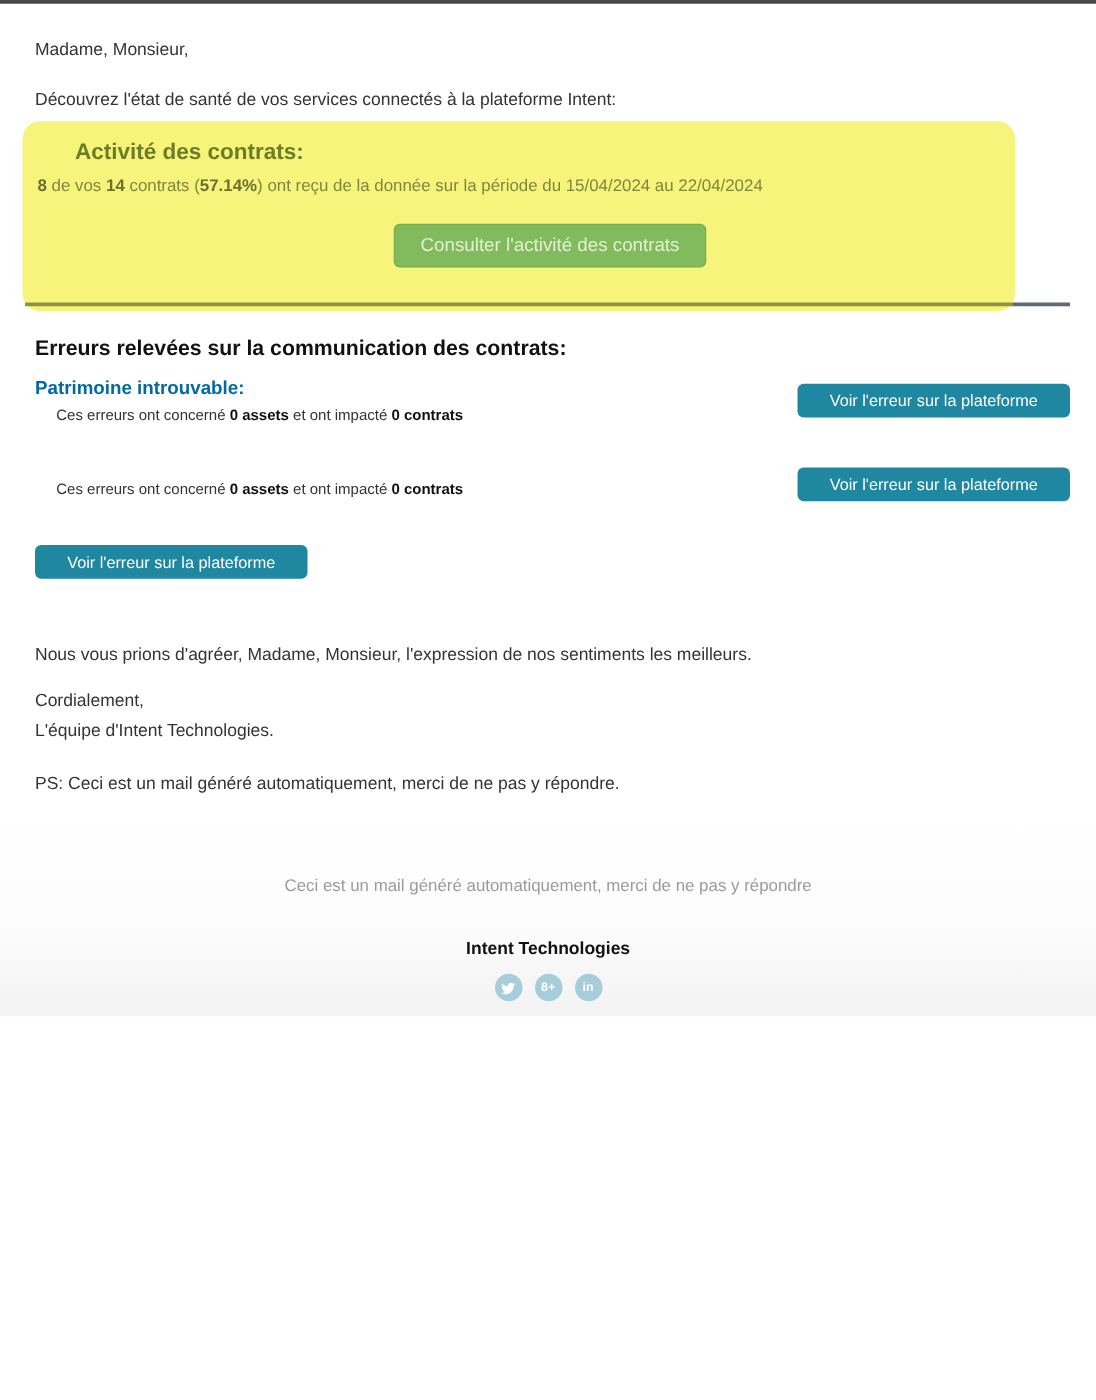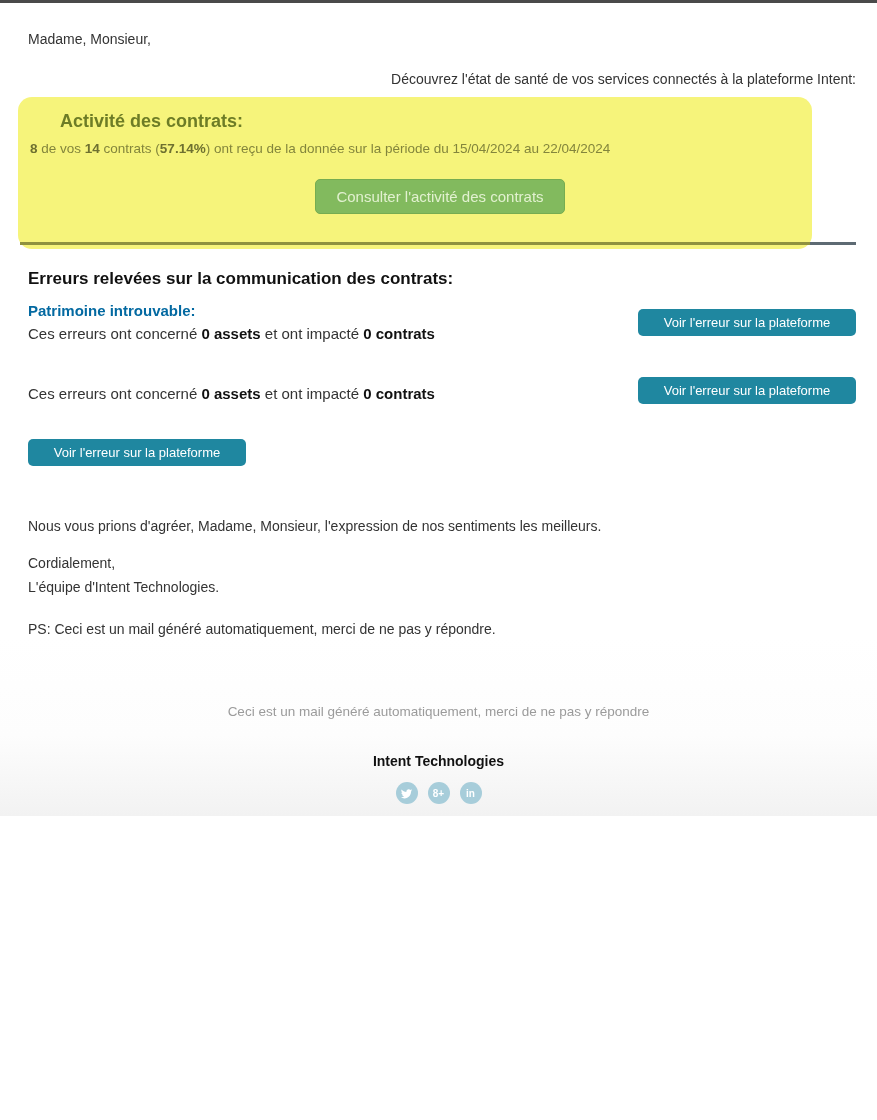--- a/index.html
+++ b/index.html
@@ -17,37 +17,37 @@
   .logo-text { color:#ffffff; line-height:1; }
   .logo-text .l1 { font-size:16px; font-weight:bold; letter-spacing:0.8px; display:block; margin:2px 0 4px 2px; }
   .logo-text .l2 { font-size:25px; font-weight:500; letter-spacing:1.2px; display:block; }
 
   
   .report-title { margin:22px 14px 0; text-align:center; color:#8ec9da; font-size:19px; font-weight:bold; }
 
   
   .content { padding:0 21px 0 28px; font-size:14px; color:#333333; }
   .greeting { margin-top:28px; }
-  .intro { margin-top:24px;text-align:right; }
+  .intro { margin-top:24px; }
 
   .highlight { margin:10px 44px 0 -10px; background:#f6f47b; border-radius:14px; padding:14px 10px 35px 12px; }
   .activity-heading { color:#6d7c26; font-size:18px; font-weight:bold;margin-left:30px; }
   .activity-stats { margin-top:9px; font-size:13.5px; color:#83853c; }
   .activity-stats b { color:#6e7030; }
   .btn-row { display:flex; justify-content:center; position:relative; left:24px; margin-top:23px; }
   .green-btn { background:#82ba5e; border:1px solid #76ac51; color:#e2f1d0; font-size:15px; padding:8px 20px; border-radius:5px; font-family:"Liberation Sans", sans-serif; cursor:pointer; }
 
   .divider { height:3px; margin:-7px 0 0 -8px; width:836px;
     background:linear-gradient(to right,#8f923e 0,#8f923e 94.5%,#5d6a73 94.5%,#5d6a73 100%); }
 
   .errors-heading { margin-top:24px; font-size:17px; color:#111111; font-weight:bold; }
   .error-row { display:flex; justify-content:space-between; align-items:center; margin-top:13px; }
   .error-row + .error-row { margin-top:35px; }
   .error-title { font-weight:bold; font-size:15px; color:#0369a1; }
-  .error-text { margin-top:6px; font-size:15px; color:#333333; }
+  .error-text { margin-top:6px; font-size:12px; color:#333333;margin-left:17px; }
   .error-text b { color:#111111; }
   .teal-btn { background:#1f87a0; color:#ffffff; border:none; border-radius:5px; font-size:13px; width:218px; height:27px; font-family:"Liberation Sans", sans-serif; cursor:pointer; }
 
   .valediction { margin-top:52px; }
   .regards { margin-top:21px; }
   .team { margin-top:8px; }
   .ps { margin-top:26px; }
 
   
   .footer { margin-top:0; text-align:center; background:linear-gradient(180deg,#ffffff 0%,#fdfdfd 55%,#f2f2f2 100%); padding-top:67px; height:179px; }

